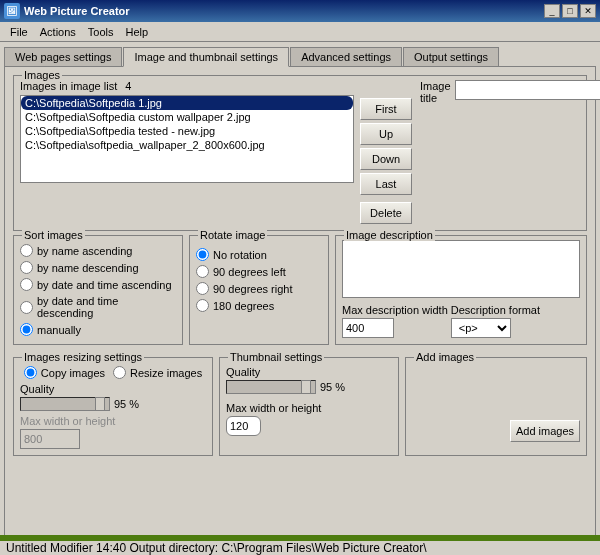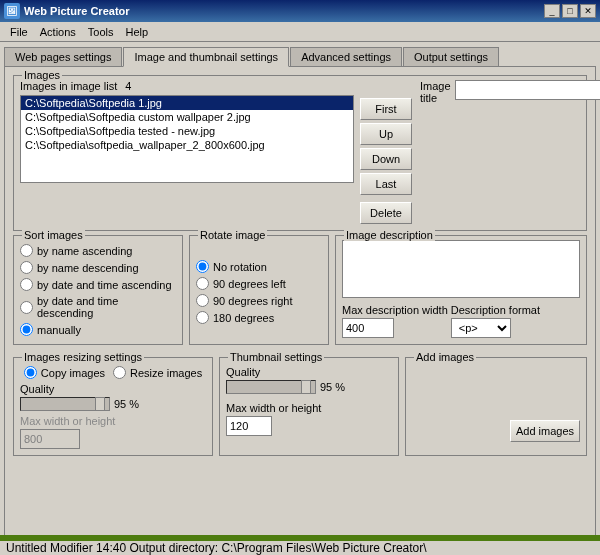--- a/index.html
+++ b/index.html
@@ -142,20 +142,21 @@
     .list-item {
       padding: 1px 4px;
       cursor: pointer;
       white-space: nowrap;
       overflow: hidden;
       text-overflow: ellipsis;
     }
     .list-item.selected {
       background: #0a246a;
       color: white;
+      border-radius: 6px;
     }
     .thumbnail-preview {
       width: 78px;
       height: 78px;
       background: #2a4a1a;
       border: 1px solid #666;
       overflow: hidden;
       display: flex;
       align-items: center;
       justify-content: center;
@@ -389,21 +390,21 @@
         </label>
         <label class="radio-item">
           <input type="radio" name="sort" checked="" style="">
           <span>manually</span>
         </label>
       </div>
     </div>
 
     <div class="group-box" style="flex:0 0 140px;">
       <span class="group-box-label">Rotate image</span>
-      <div class="radio-group" style="margin-top:20px;">
+      <div class="radio-group" style="margin-top:8px;">
         <label class="radio-item">
           <input type="radio" name="rotate" checked="" style="">
           <span>No rotation</span>
         </label>
         <label class="radio-item">
           <input type="radio" name="rotate" style="">
           <span>90 degrees left</span>
         </label>
         <label class="radio-item">
           <input type="radio" name="rotate" style="">
@@ -468,21 +469,21 @@
       <div style="margin-top:4px; margin-bottom:2px;">
         <span>Quality</span>
       </div>
       <div style="display:flex; align-items:center; gap:4px; margin-bottom:8px;">
         <input type="range" class="slider" min="0" max="100" value="95" style="width: 90px;">
         <span>95 %</span>
       </div>
       <div style="margin-bottom:2px;">
         <span>Max width or height</span>
       </div>
-      <input class="text-input" style="width: 46px;" type="text" value="120">
+      <input class="text-input" style="width: 35px; border-radius: 6px;" type="text" value="120">
     </div>
 
     <div class="group-box add-images-group">
       <span class="group-box-label">Add images</span>
       <div style="display:flex; justify-content:flex-end; align-items:flex-end; height:80px;">
         <button class="btn" style="width:70px; height:22px;">Add images</button>
       </div>
     </div>
   </div>
 

